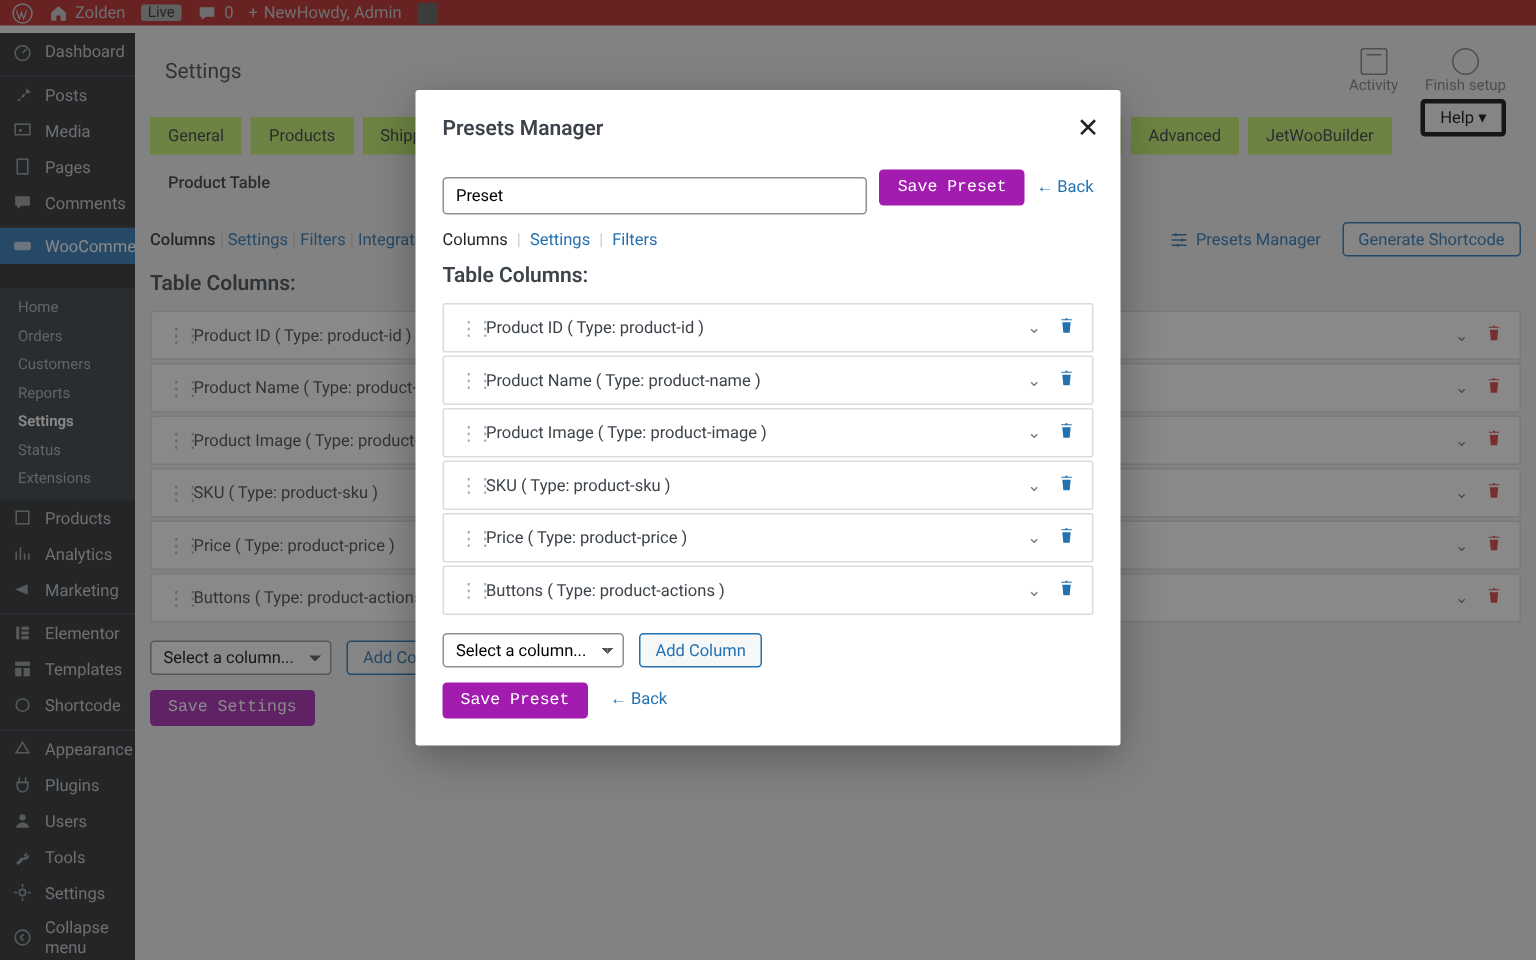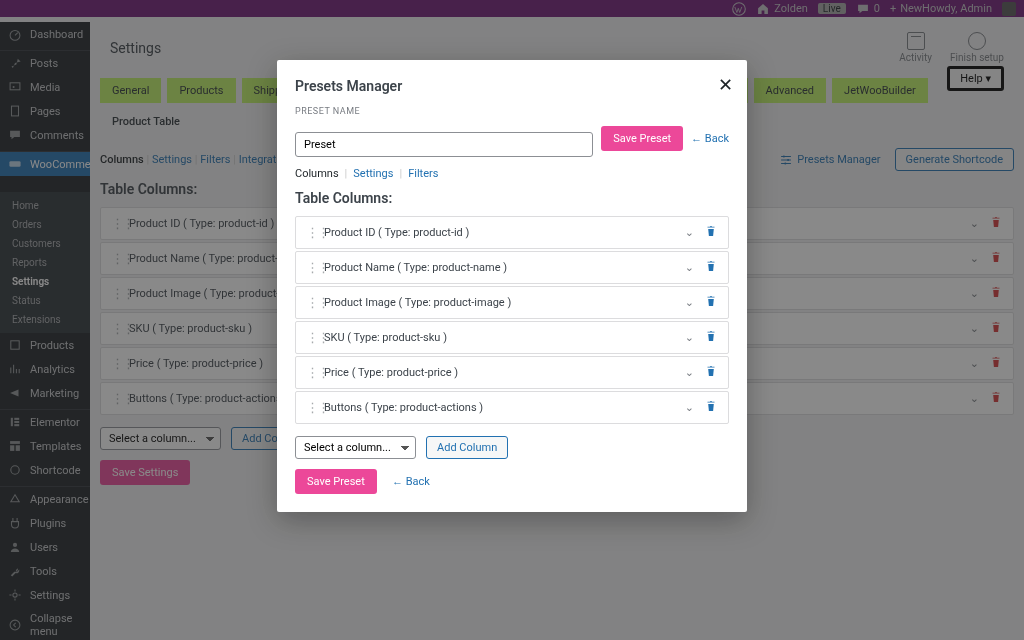--- a/index.html
+++ b/index.html
@@ -1,17 +1,17 @@
 <!DOCTYPE html>
 <html><head>
 <meta charset="utf-8">
 <style>
 * { margin: 0; padding: 0; box-sizing: border-box; font-family: -apple-system, BlinkMacSystemFont, "Segoe UI", Roboto, sans-serif; }
 body { background: #f0f0f1; font-size: 13px; color: #3c434a; overflow: hidden; width: 1024px; height: 640px; position: relative; }
-.topbar { background: #701a75; height: 17px; color: #c3c4c7; display: flex; align-items: center; padding: 0 8px; font-size: 11px; justify-content: flex-end; }
+.topbar { background: #b91c1c; height: 17px; color: #c3c4c7; display: flex; align-items: center; padding: 0 8px; font-size: 11px; justify-content: flex-start; }
 .topbar-left, .topbar-right { display: flex; align-items: center; gap: 10px; }
 .topbar .wp-logo { display: inline-flex; align-items: center; }
 .topbar a { color: #c3c4c7; text-decoration: none; display: inline-flex; align-items: center; gap: 4px; }
 .live-badge { background: #a7a7a7; color: #1d2327; padding: 0 5px; border-radius: 2px; font-size: 10px; }
 .avatar { width: 14px; height: 14px; background: #555; border-radius: 2px; }
 .sidebar { position: absolute; top: 22px; left: 0; width: 90px; bottom: 0; background: #1d2327; color: #c3c4c7; font-size: 11px; overflow-y: auto; }
 .sidebar-item { display: flex; align-items: center; gap: 8px; padding: 5px 8px; cursor: pointer; }
 .sidebar-item.active { background: #2271b1; color: #fff; }
 .sidebar-sub { background: #2c3338; padding: 4px 0; margin-top: 16px; }
 .sidebar-sub-item { padding: 4px 8px 4px 12px; cursor: pointer; color: #a7aaad; font-size: 10px; }
@@ -28,21 +28,21 @@
 .tabs { display: flex; gap: 6px; padding: 10px 10px 0 10px; flex-wrap: wrap; }
 .tab { background: #bef264; padding: 6px 12px; font-size: 11px; color: #2c3338; cursor: pointer; }
 .tab.active { background: #f0f0f1; font-weight: 500; }
 .subnav { display: flex; align-items: center; gap: 6px; padding: 14px 10px 6px; font-size: 11px; }
 .subnav a { color: #2271b1; cursor: pointer; }
 .subnav .cur { color: #1d2327; font-weight: 500; }
 .subnav-sep { color: #ccc; }
 .subnav-right { display: flex; gap: 8px; margin-left: auto; }
 .link-btn { color: #2271b1; font-size: 11px; display: inline-flex; align-items: center; gap: 4px; cursor: pointer; padding: 4px 6px; }
 .btn-outline { border: 1px solid #2271b1; color: #2271b1; background: #f6f7f7; padding: 4px 10px; font-size: 11px; border-radius: 3px; cursor: pointer; }
-.btn-primary { background: #ec4899; color: #fff; border: none; padding: 6px 12px; font-size: 11px; border-radius: 3px; cursor: pointer; }
+.btn-primary { background: #a21caf; color: #fff; border: none; padding: 6px 12px; font-size: 11px; border-radius: 3px; cursor: pointer; font-family: Liberation Mono, monospace; }
 .section-title { font-size: 14px; font-weight: 600; padding: 4px 10px 8px; }
 .col-row { display: flex; align-items: center; background: #fff; border: 1px solid #dcdcde; margin: 2px 10px; padding: 7px 10px; font-size: 11px; border-radius: 2px; }
 .drag { width: 12px; color: #a7aaad; cursor: grab; margin-right: 6px; font-size: 13px; letter-spacing: -2px; }
 .col-row .actions { margin-left: auto; display: flex; gap: 10px; align-items: center; }
 .chev { color: #787c82; cursor: pointer; font-size: 11px; }
 .trash { color: #d63638; cursor: pointer; }
 .row-below { display: flex; gap: 10px; padding: 10px; align-items: center; }
 .select { background: #fff; border: 1px solid #8c8f94; padding: 4px 24px 4px 8px; font-size: 11px; border-radius: 3px; appearance: none; background-image: linear-gradient(45deg, transparent 50%, #555 50%), linear-gradient(-45deg, transparent 50%, #555 50%); background-position: right 10px top 9px, right 6px top 9px; background-size: 4px 4px; background-repeat: no-repeat; }
 .overlay { position: absolute; inset: 0; background: rgba(40,40,40,.55); display: flex; align-items: flex-start; justify-content: center; padding-top: 60px; }
 .modal { background: #fff; width: 470px; border-radius: 2px; box-shadow: 0 8px 30px rgba(0,0,0,.3); padding: 18px; position: relative; }
@@ -383,21 +383,20 @@
   </div>
   <div style="padding:0 10px 20px">
     <button class="btn-primary">Save Settings</button>
   </div>
 </div>
 
 <div class="overlay">
   <div class="modal">
     <span class="close-x">✕</span>
     <h3>Presets Manager</h3>
-    <div class="modal-label">PRESET NAME</div>
     <div class="modal-input-row">
       <input class="modal-input" value="Preset" style="">
       <button class="btn-primary">Save Preset</button>
       <span class="modal-link">← Back</span>
     </div>
     <div class="modal-subnav" id="modal-subnav">
         <span class="cur">Columns</span>
         <span class="subnav-sep"> | </span>
         <a>Settings</a>
         <span class="subnav-sep"> | </span>

